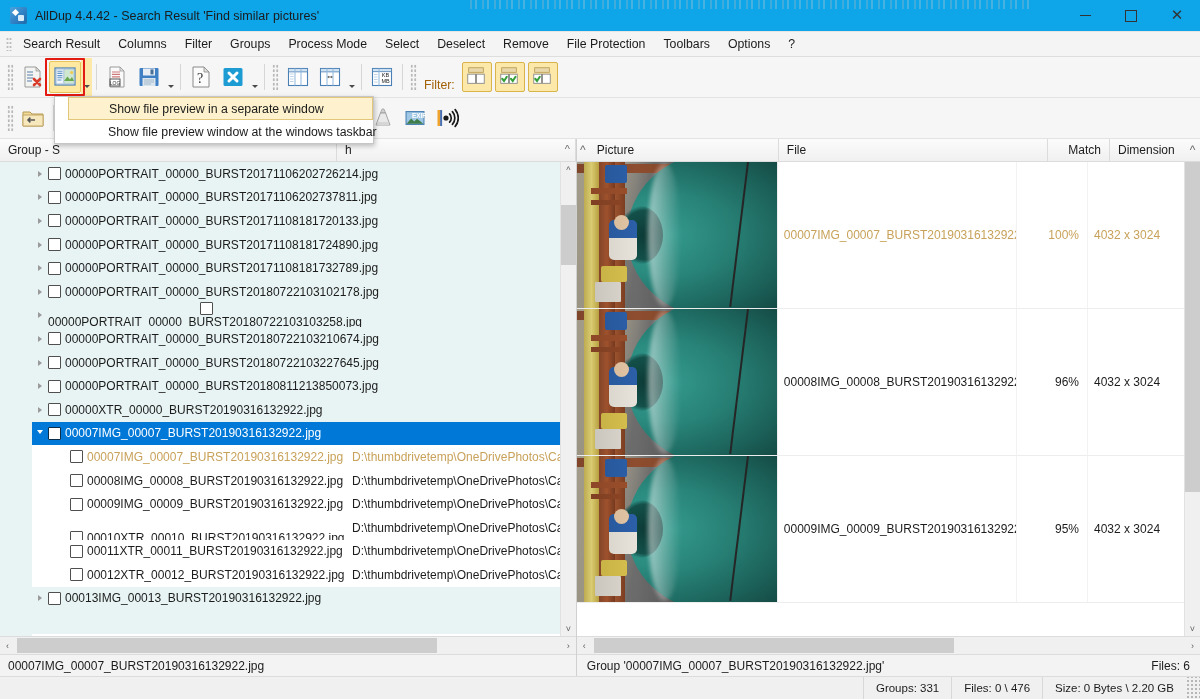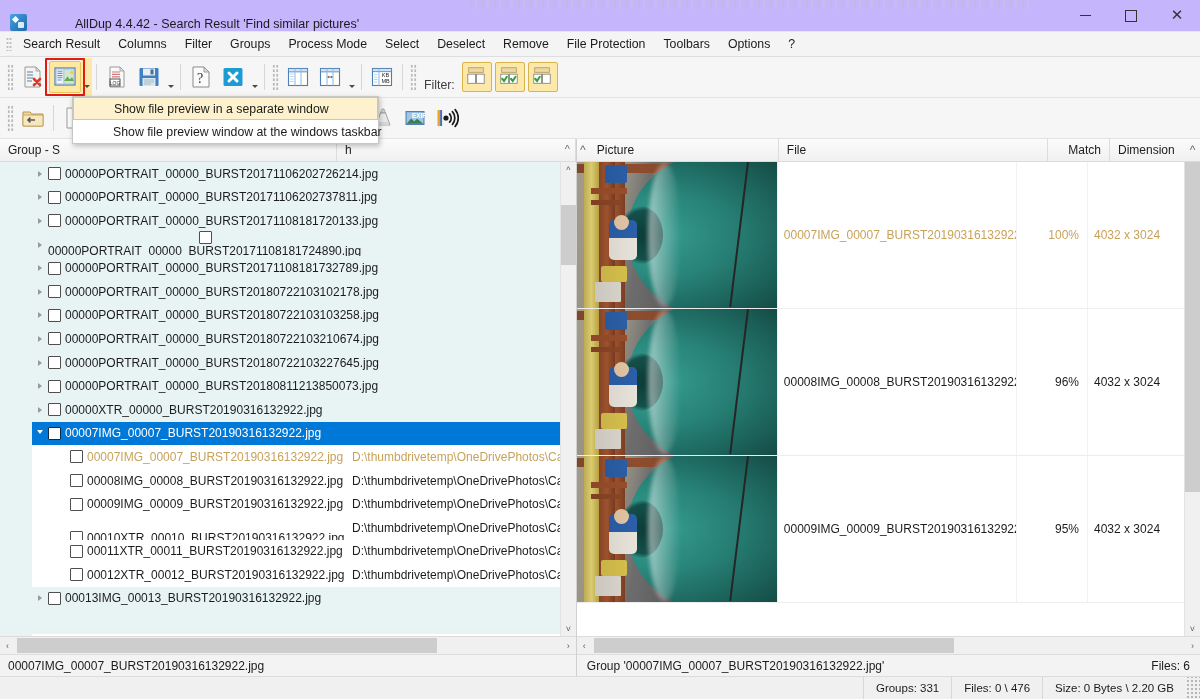--- a/index.html
+++ b/index.html
@@ -5,21 +5,21 @@
   html,body{margin:0;padding:0;}
   body{
     width:1200px;height:699px;overflow:hidden;
     font-family:"Liberation Sans","DejaVu Sans",sans-serif;
     font-size:12px;color:#1c1c1c;background:#ffffff;
     -webkit-font-smoothing:antialiased;
   }
   .app{position:relative;width:1200px;height:699px;background:#fff;display:flex;flex-direction:column;}
 
   
-  .titlebar{height:31px;background:#c4b5fd;border-bottom:1px solid #e6e6e6;display:flex;align-items:flex-end;flex:0 0 auto;position:relative;gap:40px;}
+  .titlebar{height:31px;background:#0ea5e9;border-bottom:1px solid #e6e6e6;display:flex;align-items:center;flex:0 0 auto;position:relative;}
   .title-icon{width:17px;height:17px;margin-left:10px;margin-right:8px;border-radius:2px;
     background:linear-gradient(135deg,#4ba3dd 0%,#2f80c4 55%,#1f6aa8 100%);position:relative;flex:0 0 auto;}
   .title-icon:before{content:"";position:absolute;left:3px;top:3px;width:5px;height:5px;background:#fff;transform:rotate(45deg);}
   .title-icon:after{content:"";position:absolute;right:3px;bottom:3px;width:6px;height:6px;background:#d7ecfa;border-radius:1px;}
   .title-text{font-size:12.5px;color:#1b1b1b;white-space:nowrap;}
   .win-btns{position:absolute;right:0;top:0;height:31px;display:flex;}
   .win-btn{width:46px;height:31px;display:flex;align-items:center;justify-content:center;color:#333;font-size:12px;}
   .glyph-min{width:11px;height:1px;background:#333;}
   .glyph-max{width:10px;height:10px;border:1px solid #333;}
   .glyph-close{font-size:15px;line-height:1;font-family:"DejaVu Sans",sans-serif;}
@@ -39,21 +39,21 @@
   .tb-grip{width:7px;height:26px;margin:0 3px;
     background:radial-gradient(circle,#b7b7b7 1px,transparent 1.3px) 0 0/3.5px 4.5px;}
   .tb-sep{width:1px;height:26px;background:#d6d6d6;margin:0 4px;}
   .tb-btn{width:30px;height:30px;display:flex;align-items:center;justify-content:center;position:relative;border:1px solid transparent;border-radius:2px;}
   .tb-btn.hl{background:#ffe8a0;border-color:#e8c45c;}
   .tb-btn.filt{background:#fce8a8;border:1px solid #d9b44a;border-radius:2px;width:28px;height:28px;margin-right:3px;}
   .tb-arrow{width:11px;height:30px;display:flex;align-items:flex-end;justify-content:center;padding-bottom:9px;}
   .tb-arrow i{border-left:3.2px solid transparent;border-right:3.2px solid transparent;border-top:3.6px solid #4a4a4a;display:block;}
   .tb-arrow.onyel{background:#fce8a8;}
   .redbox{position:absolute;border:2.5px solid #e21a12;left:-5px;top:-4px;right:-5px;bottom:-4px;border-radius:1px;pointer-events:none;}
-  .filter-label{font-size:12.3px;margin:16px 7px 0 4px;color:#404040;}
+  .filter-label{font-size:12.3px;margin:16px 7px 0 4px;color:#a16207;}
 
   
   .ic{width:24px;height:24px;position:relative;display:block;}
 
   
   .content{flex:1 1 auto;display:flex;min-height:0;position:relative;}
   .leftpane{width:598px;display:flex;flex-direction:column;min-width:0;border-right:1px solid #d0d0d0;background:#fff;}
   .colhdr{height:22px;background:linear-gradient(#fbfbfb,#f0f0f0);border-bottom:1px solid #dcdcdc;display:flex;align-items:center;font-size:12px;color:#1b1b1b;position:relative;flex:0 0 auto;}
   .colhdr .seg{padding:0 8px;height:22px;display:flex;align-items:center;border-right:1px solid #dcdcdc;white-space:nowrap;overflow:hidden;}
   .colhdr .chev{position:absolute;right:6px;top:4px;color:#6d6d6d;font-size:11px;}
@@ -102,21 +102,21 @@
 
   .rfoot{height:21px;background:#f3f3f3;border-top:1px solid #dcdcdc;display:flex;align-items:center;padding:0 10px;font-size:12px;flex:0 0 auto;justify-content:space-between;}
 
   
   .statusbar{height:22px;background:#f0f0f0;border-top:1px solid #dcdcdc;display:flex;align-items:center;font-size:11.5px;color:#1b1b1b;flex:0 0 auto;}
   .sb-spacer{flex:1 1 auto;}
   .sb-cell{padding:0 12px;height:22px;display:flex;align-items:center;border-left:1px solid #d8d8d8;white-space:nowrap;}
   .sb-grip{width:14px;height:22px;background:radial-gradient(circle,#b6b6b6 1px,transparent 1.2px) 0 2px/4px 4px;}
 
   
-  .dropdown{position:absolute;left:72px;top:96px;width:305px;background:#fff;border:1px solid #c6c6c6;box-shadow:1px 2px 5px rgba(0,0,0,.25);z-index:50;}
+  .dropdown{position:absolute;left:54px;top:96px;width:305px;background:#fff;border:1px solid #c6c6c6;box-shadow:1px 2px 5px rgba(0,0,0,.25);z-index:50;padding-left:13px;}
   .dd-item{height:23px;display:flex;align-items:center;padding-left:40px;font-size:12.3px;color:#1b1b1b;white-space:nowrap;}
   .dd-item.active{background:#fdf2cd;border:1px solid #e2c77a;height:21px;margin:0;}
 
   
   .photo{position:absolute;inset:0;background:#545454;overflow:hidden;}
   .photo .floor{position:absolute;left:0;top:0;width:100%;height:100%;
     background:linear-gradient(100deg,#b9b19c 0%,#a9a291 18%,#6d6d6d 34%,#5a5a5a 58%,#4a4a4a 100%);}
   .photo .yellowpost{position:absolute;left:7px;top:0;width:15px;height:100%;background:linear-gradient(90deg,#d4c05a,#efe07e,#c6ad45);}
   .photo .wood1{position:absolute;left:22px;top:0;width:16px;height:100%;background:linear-gradient(90deg,#8e4b2c,#a9572f,#7a3c22);}
   .photo .wood2{position:absolute;left:38px;top:0;width:10px;height:100%;background:linear-gradient(90deg,#a35630,#7e3f22);}
@@ -554,48 +554,48 @@
               </div>
               <div style="display: flex; align-items: center;">
                 <div class="cb"></div>
                 <div class="nm">00000PORTRAIT_00000_BURST20171108181720133.jpg</div>
               </div>
             </div>
             <div class="row grp">
               <div class="exp">
                 <i></i>
               </div>
+              <div style="display: flex; align-items: center;">
+                <div class="cb"></div>
+                <div class="nm">00000PORTRAIT_00000_BURST20171108181724890.jpg</div>
+              </div>
+            </div>
+            <div class="row grp">
+              <div class="exp">
+                <i></i>
+              </div>
+              <div style="display: flex; align-items: center;">
+                <div class="cb"></div>
+                <div class="nm">00000PORTRAIT_00000_BURST20171108181732789.jpg</div>
+              </div>
+            </div>
+            <div class="row grp">
+              <div class="exp">
+                <i></i>
+              </div>
+              <div style="display: flex; align-items: center;">
+                <div class="cb"></div>
+                <div class="nm">00000PORTRAIT_00000_BURST20180722103102178.jpg</div>
+              </div>
+            </div>
+            <div class="row grp">
+              <div class="exp">
+                <i></i>
+              </div>
               <div style="display: flex; align-items: center; flex-direction: column;">
-                <div class="cb"></div>
-                <div class="nm">00000PORTRAIT_00000_BURST20171108181724890.jpg</div>
-              </div>
-            </div>
-            <div class="row grp">
-              <div class="exp">
-                <i></i>
-              </div>
-              <div style="display: flex; align-items: center;">
-                <div class="cb"></div>
-                <div class="nm">00000PORTRAIT_00000_BURST20171108181732789.jpg</div>
-              </div>
-            </div>
-            <div class="row grp">
-              <div class="exp">
-                <i></i>
-              </div>
-              <div style="display: flex; align-items: center;">
-                <div class="cb"></div>
-                <div class="nm">00000PORTRAIT_00000_BURST20180722103102178.jpg</div>
-              </div>
-            </div>
-            <div class="row grp">
-              <div class="exp">
-                <i></i>
-              </div>
-              <div style="display: flex; align-items: center;">
                 <div class="cb"></div>
                 <div class="nm">00000PORTRAIT_00000_BURST20180722103103258.jpg</div>
               </div>
             </div>
             <div class="row grp">
               <div class="exp">
                 <i></i>
               </div>
               <div style="display: flex; align-items: center;">
                 <div class="cb"></div>

